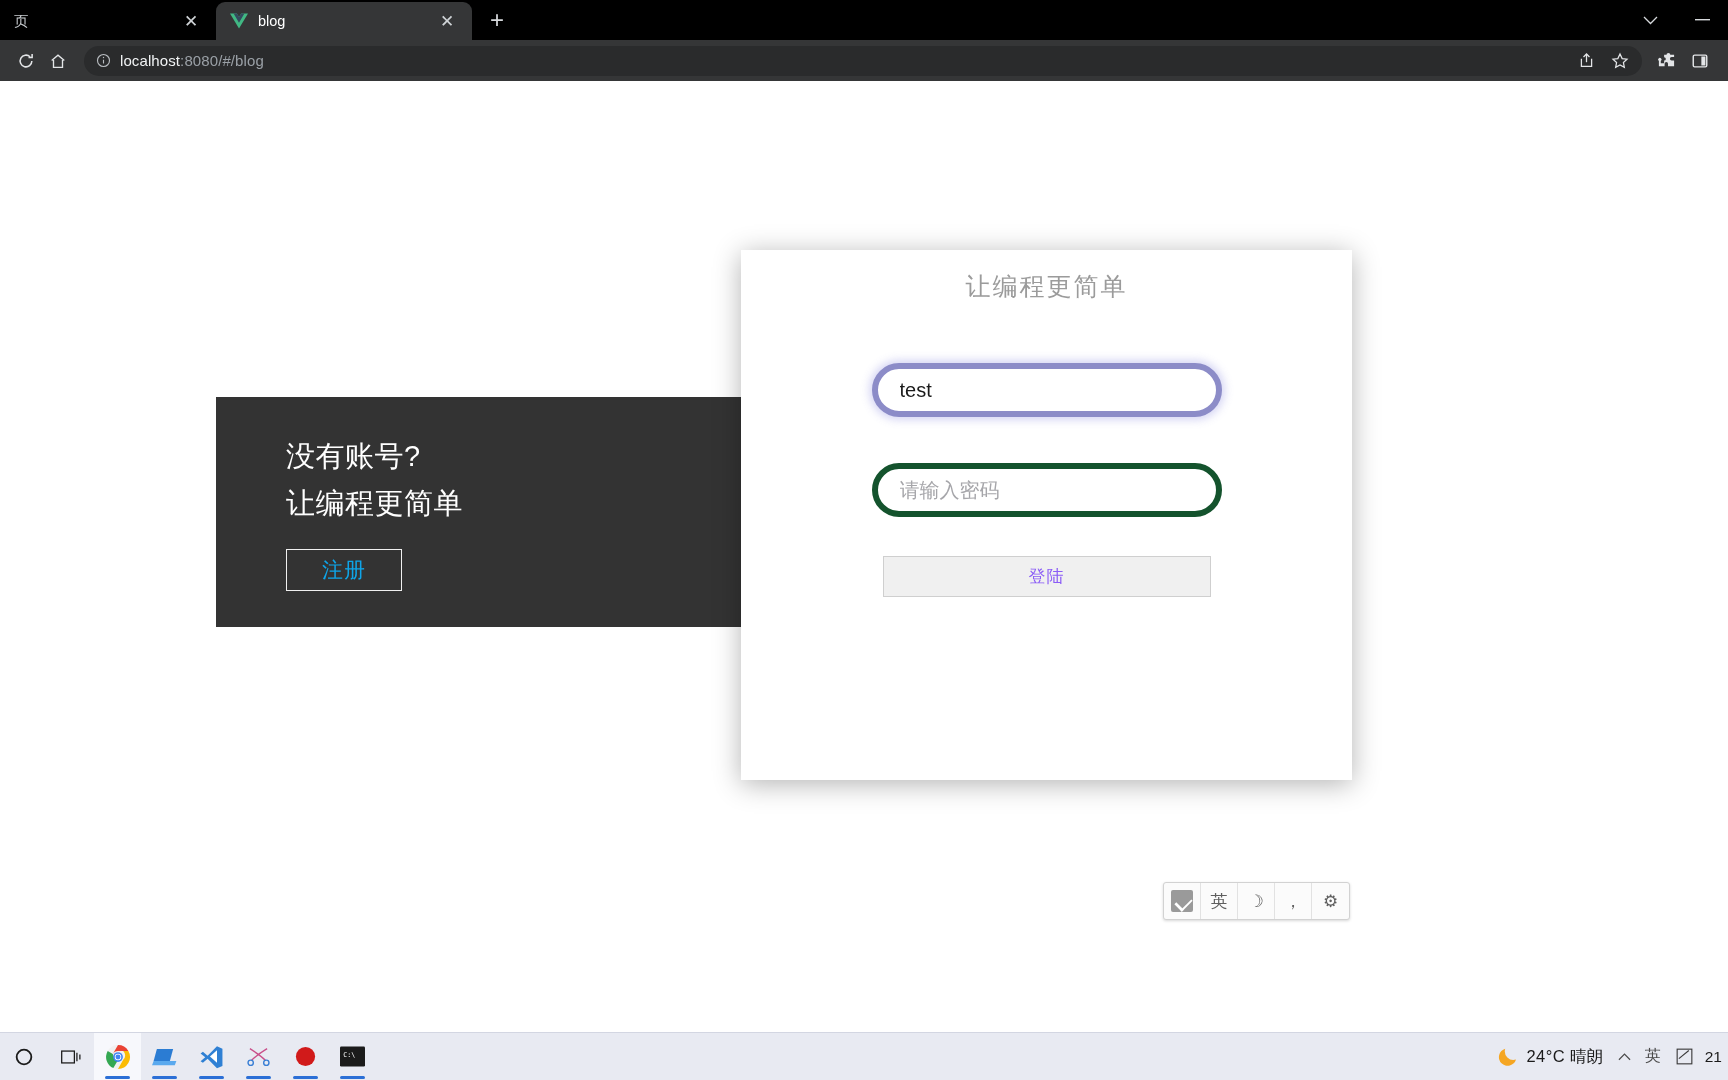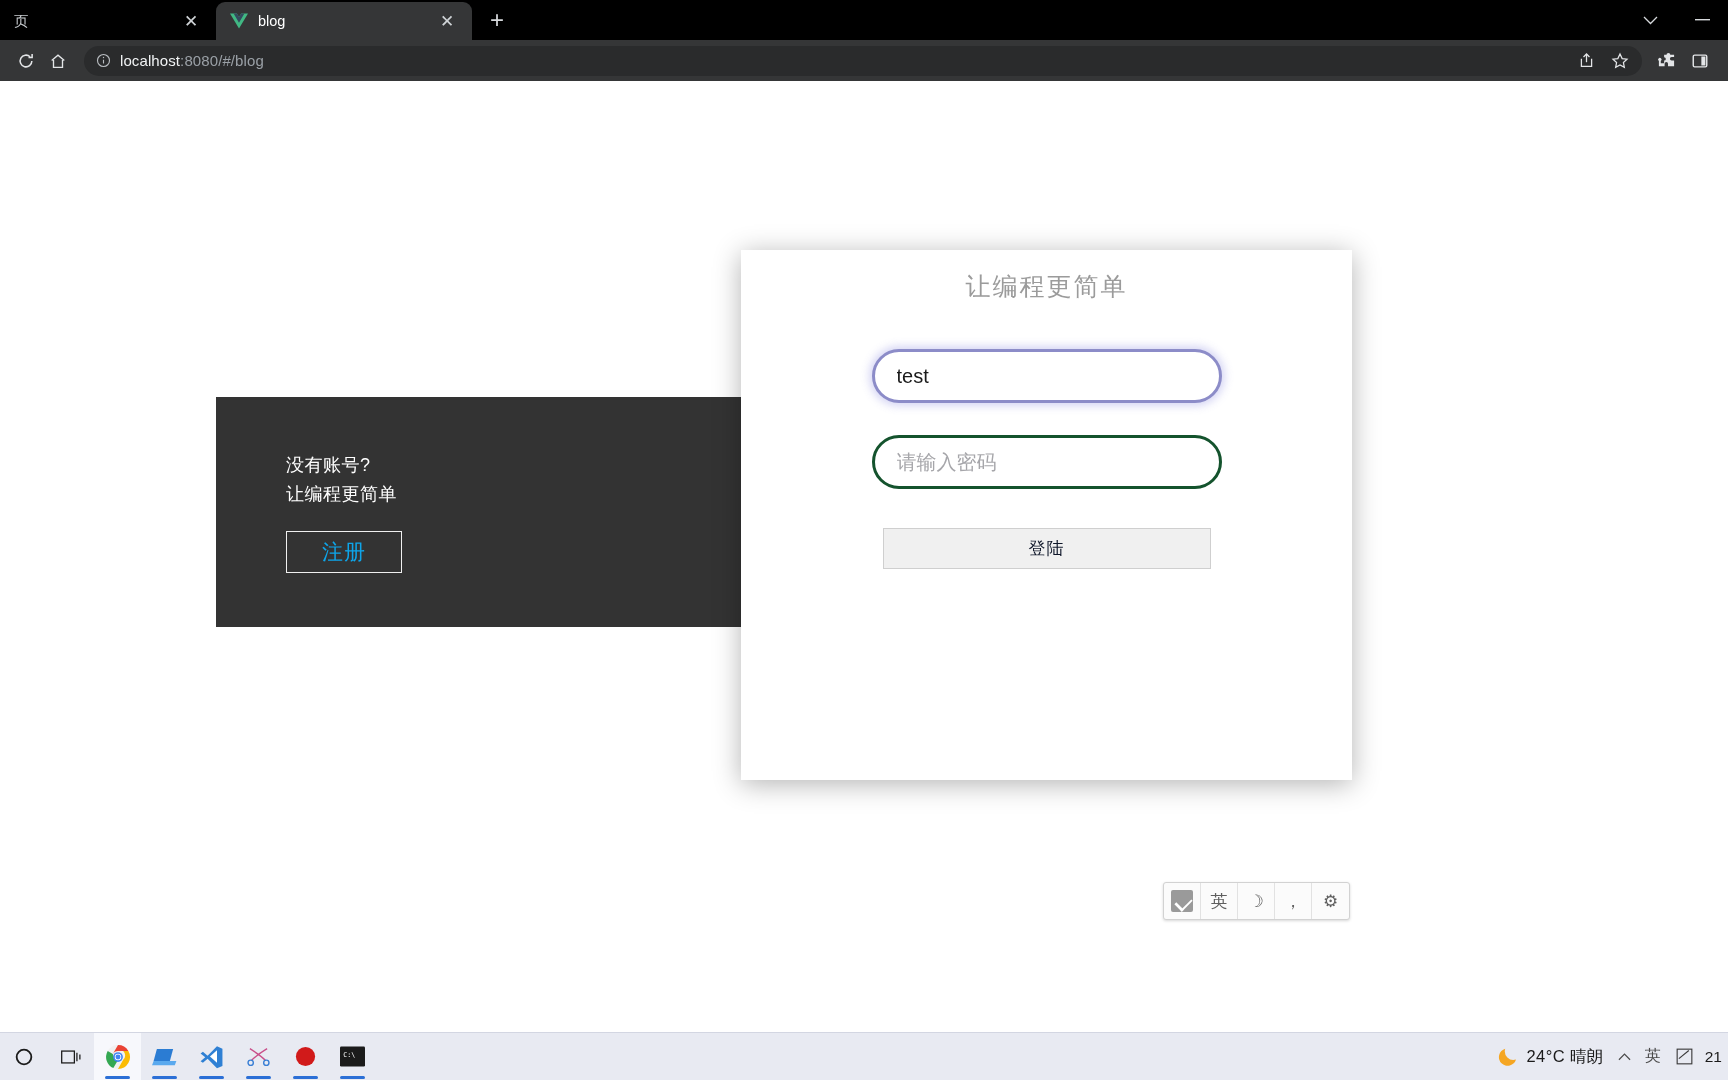--- a/index.html
+++ b/index.html
@@ -75,21 +75,21 @@
     position:absolute; top:81px; left:0; right:0; bottom:48px;
     background:#ffffff; overflow:hidden;
   }
 
   .register-panel {
     position:absolute; left:216px; top:316px; width:530px; height:230px;
     background:#333333; color:#ffffff;
     display:flex; flex-direction:column; justify-content:center;
     padding-left:70px;
   }
-  .reg-line { font-size:18px; line-height:1.62; letter-spacing:.5px; }
+  .reg-line { font-size:29px; line-height:1.62; letter-spacing:.5px; }
   .reg-btn {
     margin-top:22px; width:116px; height:42px; border:1.5px solid #f0f0f0;
     background:transparent; color:#0ea5e9; font-size:21px;
     font-family:inherit; display:flex; align-items:center;
     justify-content:center; letter-spacing:1px;
   }
 
   .login-card {
     position:absolute; left:741px; top:169px; width:611px; height:530px;
     background:#ffffff; box-shadow:0 4px 26px rgba(0,0,0,.30);
@@ -97,35 +97,35 @@
   .card-title {
     margin-top:47px; text-align:center; font-size:35px; color:#2b2b2b;
     letter-spacing:2px; font-weight:400;
   }
   .card-sub {
     margin-top:20px; text-align:center; font-size:25px; color:#9b9b9b;
     letter-spacing:2px;
   }
   .field-wrap { display:flex; justify-content:center; }
   .field {
-    width:350px; height:54px; border-radius:27px; border:3px solid #14532d;
+    width:350px; height:54px; border-radius:27px; border:6px solid #14532d;
     background:#ffffff; padding:0 22px; font-size:20px;
-    font-family:inherit; color:#1a1a1a; outline:none;
+    font-family:inherit; color:#1a1a1a; outline:none;margin-top:14px;
   }
   .field::placeholder { color:#a6a6aa; }
   .field.focused {
     border-color:#8c8cc8;
     box-shadow:0 0 9px 3px rgba(120,120,220,.30);
   }
   .fw-user { margin-top:46px; }
   .fw-pass { margin-top:32px; }
   .fw-btn  { margin-top:39px; }
   .login-btn {
     width:328px; height:41px; background:#f0f0f0; border:1px solid #cfcfcf;
-    font-size:17px; color:#0f172a; font-family:Liberation Mono, monospace; letter-spacing:1px;
+    font-size:17px; color:#8b5cf6; font-family:Liberation Mono, monospace; letter-spacing:1px;
   }
 
   
   .ime-bar {
     position:absolute; left:1163px; top:801px; height:38px;
     display:flex; align-items:stretch; background:#fbfbfb;
     border:1px solid #d2d2d2; border-radius:3px;
     box-shadow:0 1px 3px rgba(0,0,0,.16);
   }
   .ime-btn {

